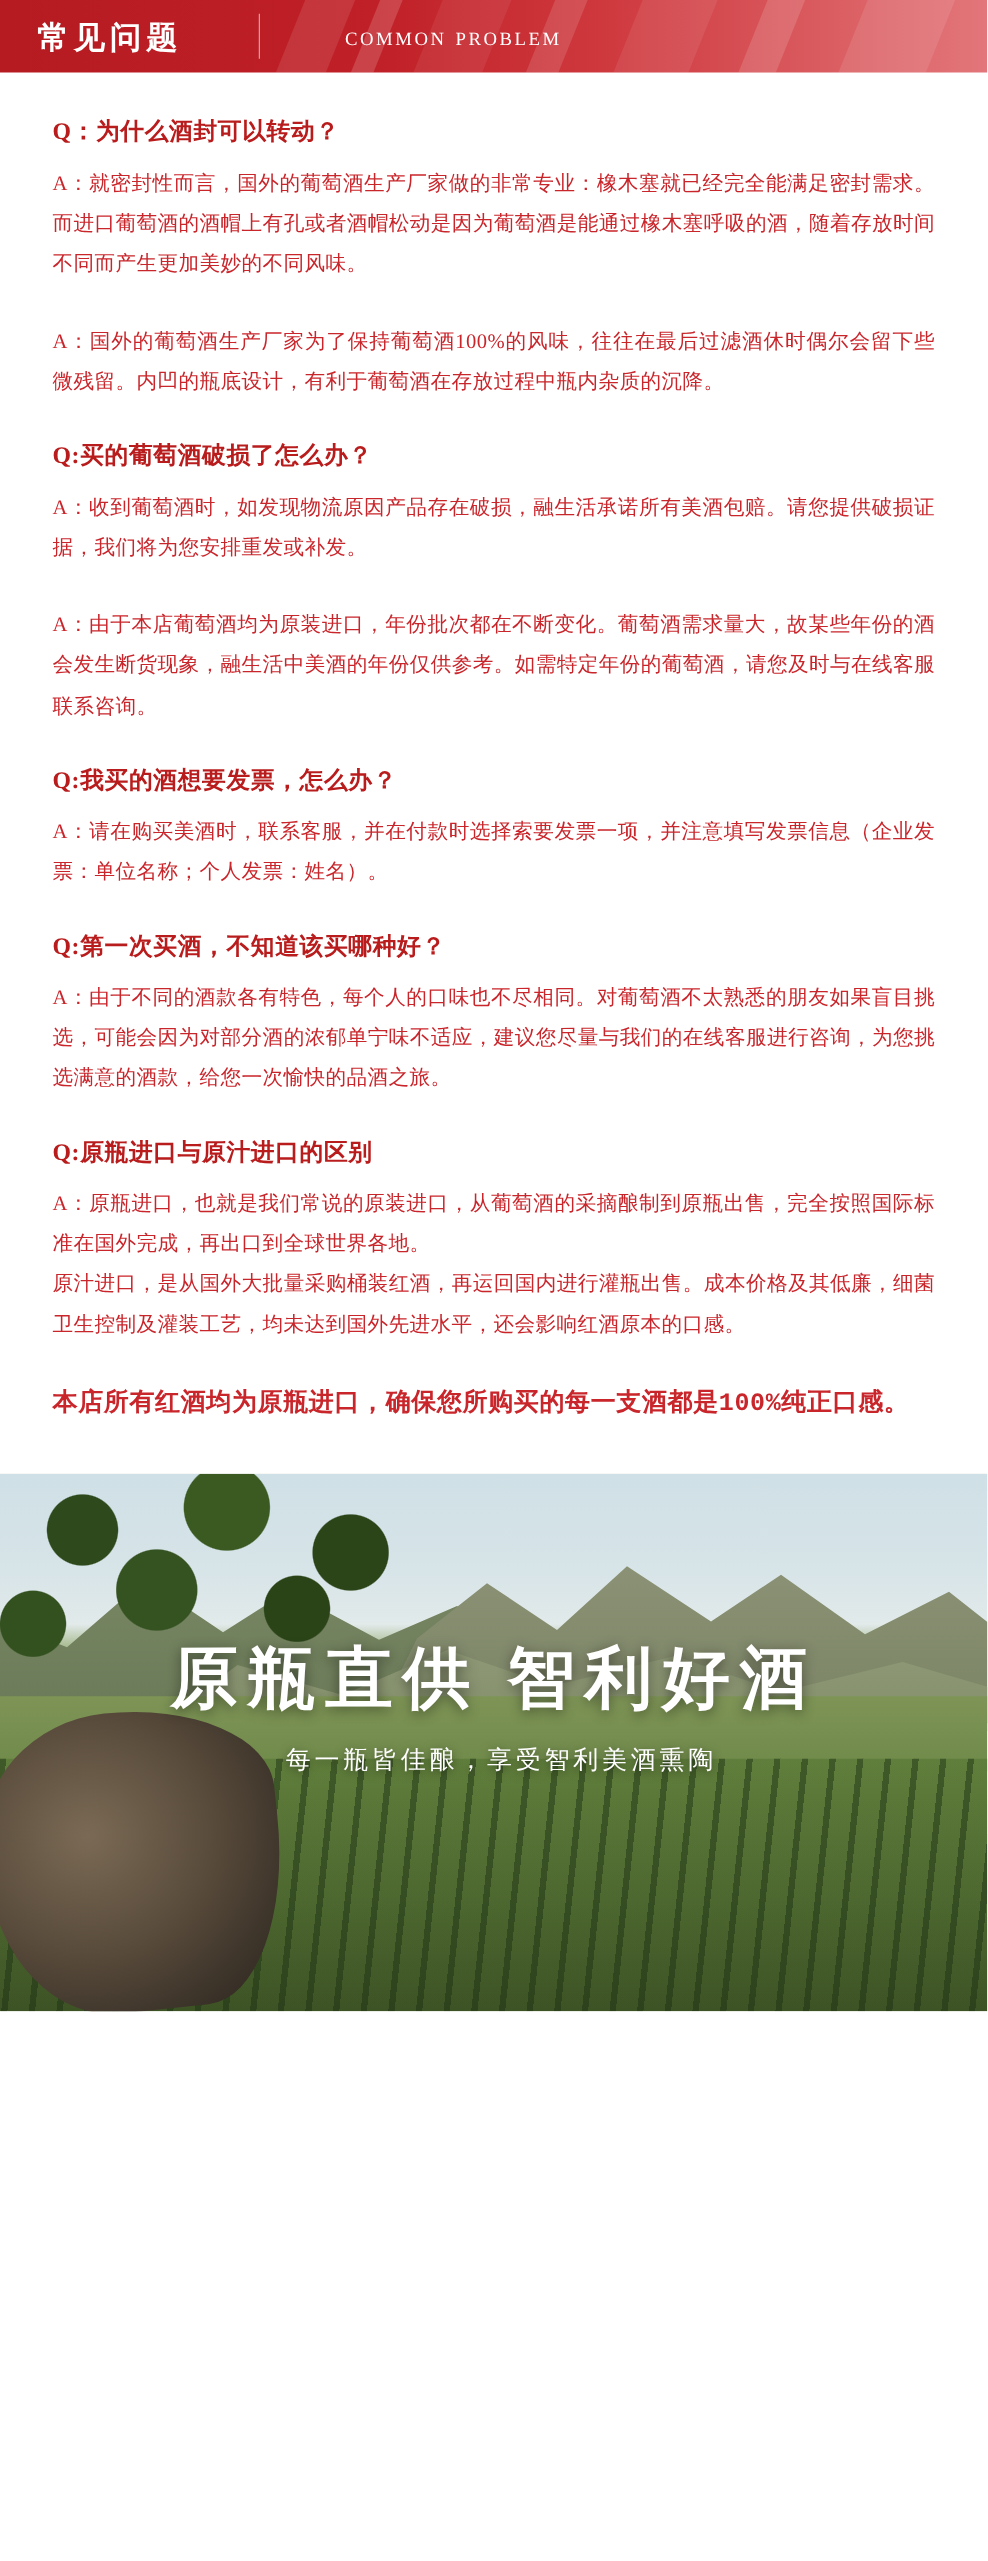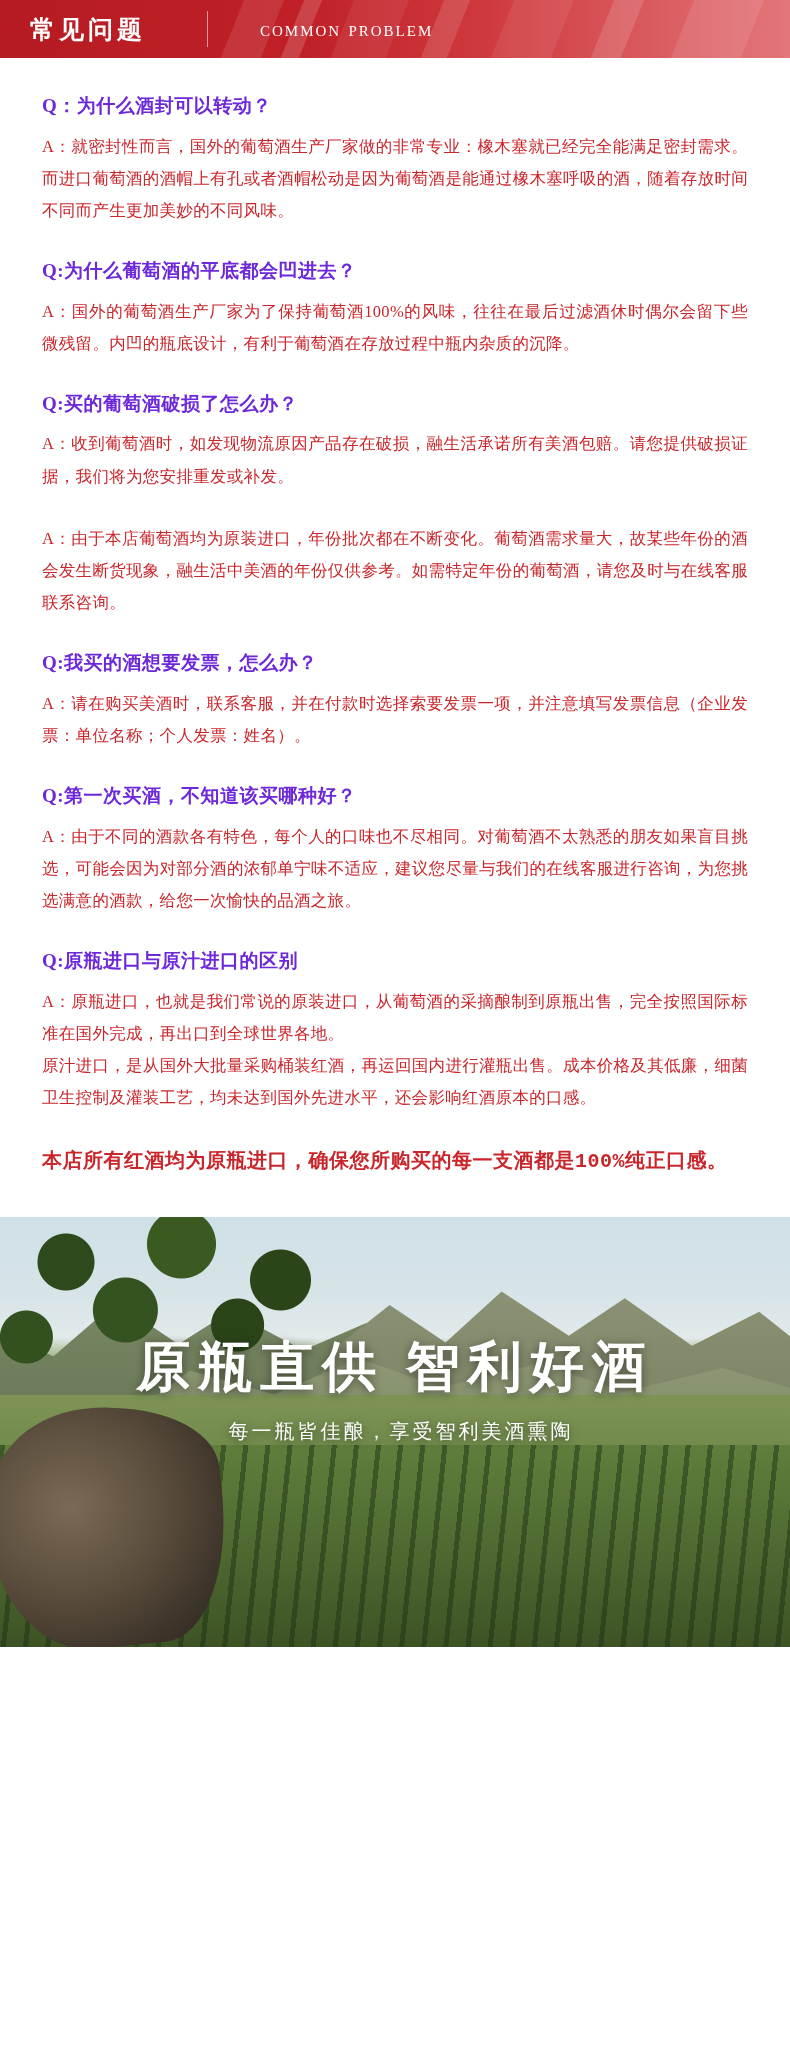--- a/index.html
+++ b/index.html
@@ -64,42 +64,42 @@
   .header-divider {
     position: absolute;
     left: 207px;
     top: 11px;
     width: 1px;
     height: 36px;
     background: rgba(255,255,255,0.55);
   }
   .header-en {
     position: absolute;
-    left: 260px;
+    left: 276px;
     top: 0;
     height: 58px;
     display: flex;
     align-items: center;
     color: #ffffff;
     font-family: "Liberation Serif", "DejaVu Serif", serif;
     font-size: 21px;
     letter-spacing: 2px;
     font-variant: small-caps;
     text-transform: lowercase;
   }
 
   
   .content {
     padding: 34px 42px 0 42px;
   }
   .faq-item {
     margin-bottom: 30px;
   }
   .q-line {
-    color: #6d28d9;
+    color: #b91c1c;
     font-size: 19px;
     font-weight: bold;
     line-height: 1.5;
     margin: 0 0 10px 0;
     letter-spacing: 0.5px;
   }
   .a-line {
     color: #c9262c;
     font-size: 16.5px;
     line-height: 1.95;
@@ -183,21 +183,21 @@
     background:
       radial-gradient(circle at 20% 30%, #2e4a1c 0 28px, rgba(0,0,0,0) 29px),
       radial-gradient(circle at 55% 18%, #3a5a22 0 34px, rgba(0,0,0,0) 35px),
       radial-gradient(circle at 85% 42%, #2b4519 0 30px, rgba(0,0,0,0) 31px),
       radial-gradient(circle at 38% 62%, #355221 0 32px, rgba(0,0,0,0) 33px),
       radial-gradient(circle at 72% 72%, #2a4418 0 26px, rgba(0,0,0,0) 27px),
       radial-gradient(circle at 8% 80%, #33501f 0 26px, rgba(0,0,0,0) 27px);
   }
   .photo-text {
     position: absolute;
-    left: 0; right: 0; top: 114px;
+    left: 0; right: 0; top: 128px;
     text-align: center;
     color: #ffffff;
   }
   .photo-title {
     font-family: "Liberation Serif", "DejaVu Serif", serif;
     font-size: 54px;
     font-weight: bold;
     letter-spacing: 8px;
     text-shadow: 0 2px 10px rgba(0,0,0,0.45);
     margin: 0;
@@ -235,21 +235,20 @@
   </div>
 
   <div class="content">
 
     <div class="faq-item">
       <p class="q-line">Q：为什么酒封可以转动？</p>
       <p class="a-line">A：就密封性而言，国外的葡萄酒生产厂家做的非常专业：橡木塞就已经完全能满足密封需求。而进口葡萄酒的酒帽上有孔或者酒帽松动是因为葡萄酒是能通过橡木塞呼吸的酒，随着存放时间不同而产生更加美妙的不同风味。</p>
     </div>
 
     <div class="faq-item">
-      <p class="q-line">Q:为什么葡萄酒的平底都会凹进去？</p>
       <p class="a-line">A：国外的葡萄酒生产厂家为了保持葡萄酒100%的风味，往往在最后过滤酒休时偶尔会留下些微残留。内凹的瓶底设计，有利于葡萄酒在存放过程中瓶内杂质的沉降。</p>
     </div>
 
     <div class="faq-item">
       <p class="q-line">Q:买的葡萄酒破损了怎么办？</p>
       <p class="a-line">A：收到葡萄酒时，如发现物流原因产品存在破损，融生活承诺所有美酒包赔。请您提供破损证据，我们将为您安排重发或补发。</p>
     </div>
 
     <div class="faq-item">
       <p class="a-line">A：由于本店葡萄酒均为原装进口，年份批次都在不断变化。葡萄酒需求量大，故某些年份的酒会发生断货现象，融生活中美酒的年份仅供参考。如需特定年份的葡萄酒，请您及时与在线客服联系咨询。</p>

